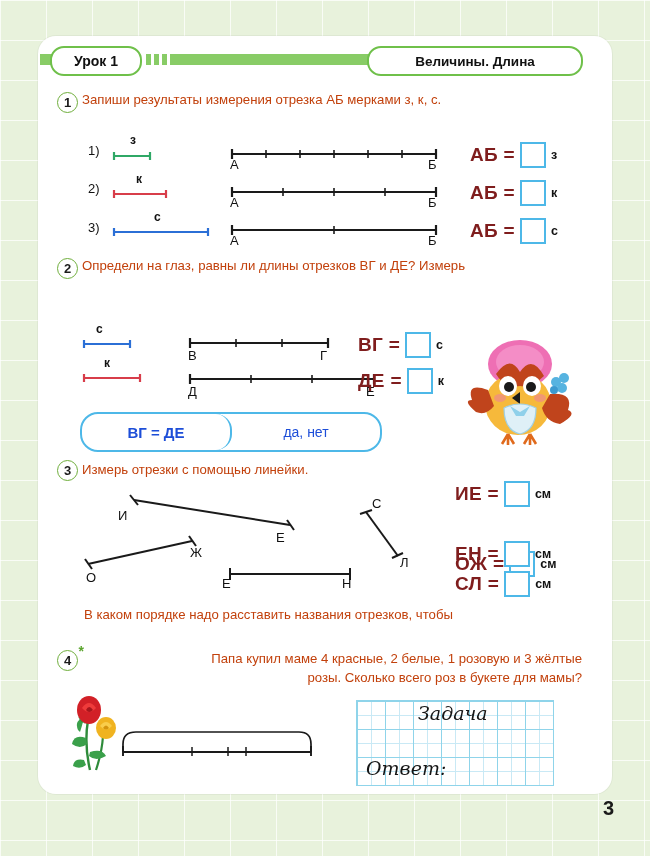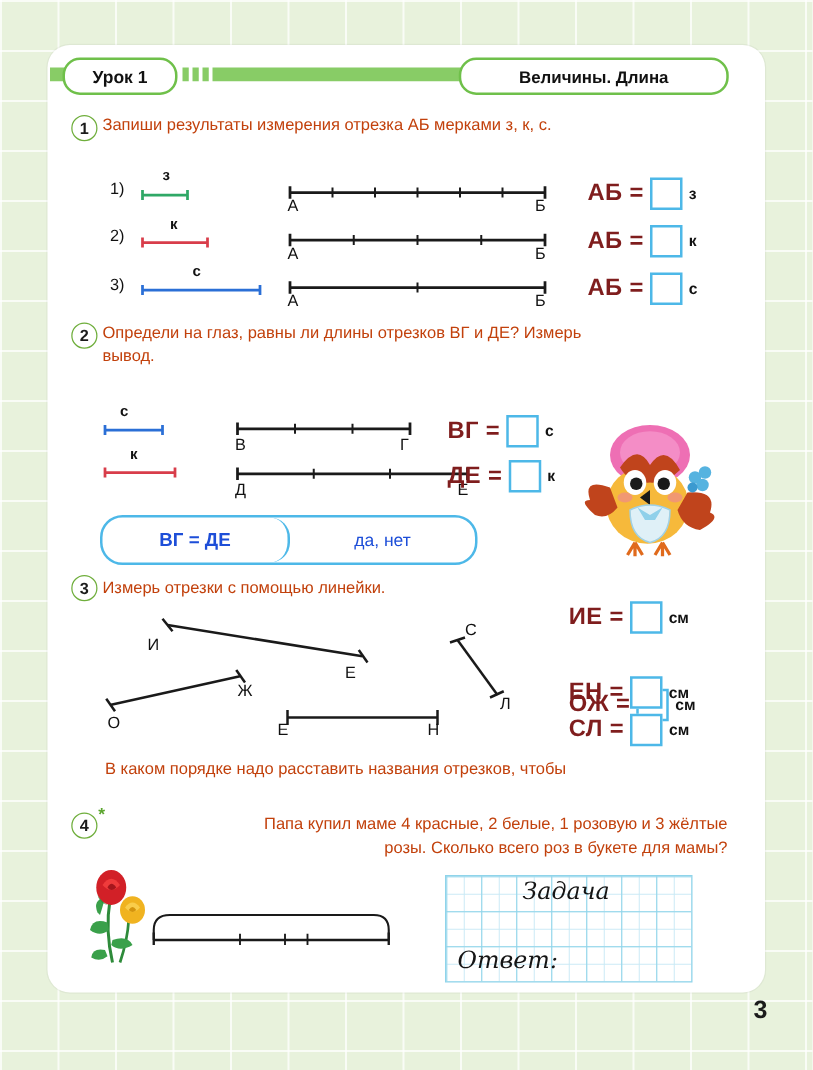--- a/index.html
+++ b/index.html
@@ -253,21 +253,20 @@
   <span class="lbl">АБ  =</span>
   <span class="ansbox"></span>
   <span class="ansunit">с</span>
 </div>
 
 <div class="tnum" style="left:57px; top:258px;">
   <span>2</span>
 </div>
 <div class="ttext" style="left:82px; top:256px; width:500px;">
   <div>Определи на глаз, равны ли длины отрезков ВГ и ДЕ? Измерь</div>
-  <div>вывод.</div>
 </div>
 
 <div class="measlabel" style="left:96px; top:322px;">с</div>
 <div class="seg" style="left:82px; top:338px;">
   <svg width="56" height="12" viewBox="0 0 56 12">
     <line x1="2" y1="6" x2="48" y2="6" stroke="#2b6fd6" stroke-width="2.2"></line>
     <line x1="2" y1="2" x2="2" y2="10" stroke="#2b6fd6" stroke-width="2.2"></line>
     <line x1="48" y1="2" x2="48" y2="10" stroke="#2b6fd6" stroke-width="2.2"></line>
   </svg>
 </div>

